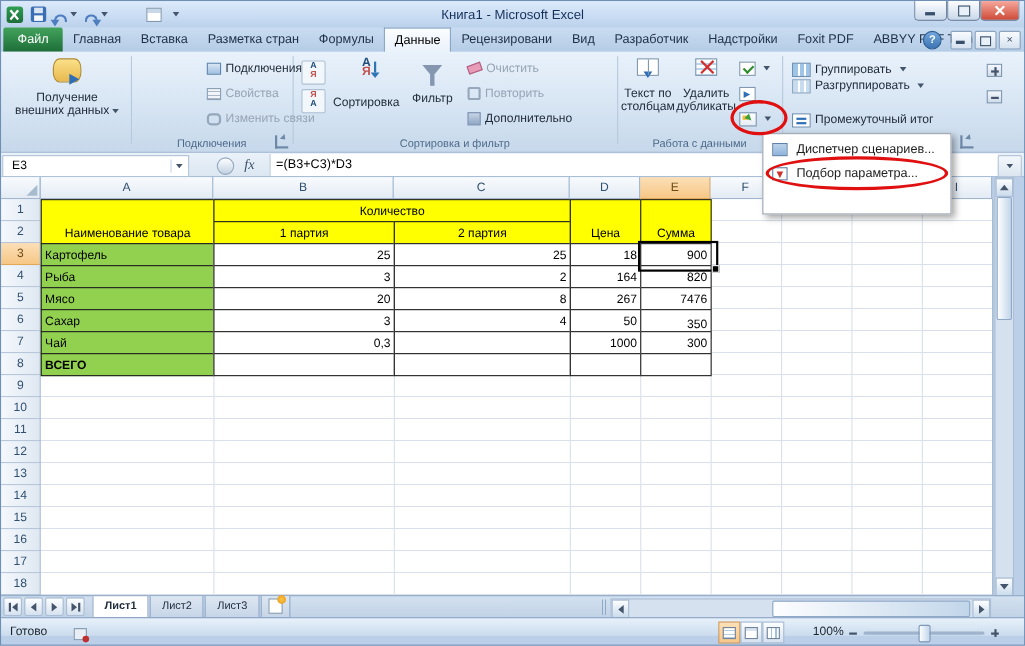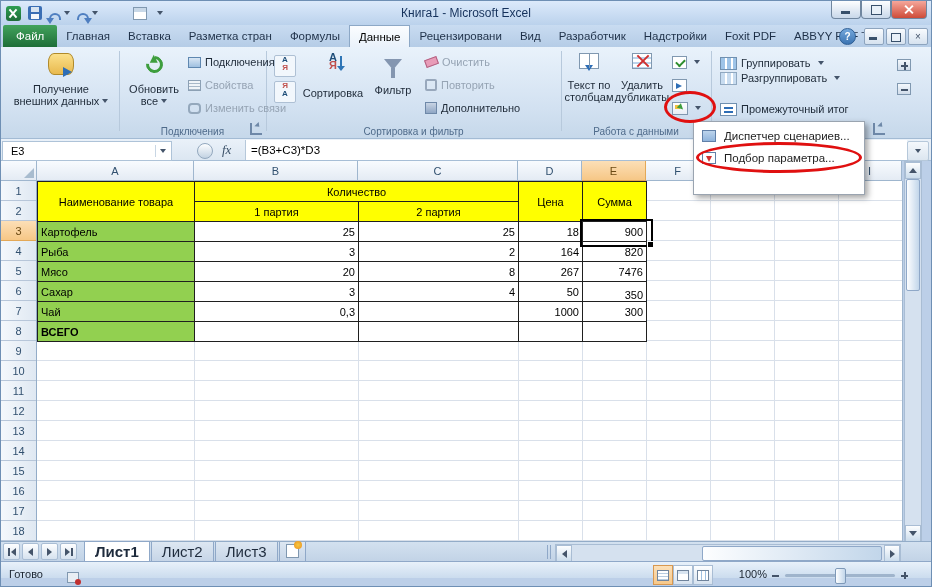--- a/index.html
+++ b/index.html
@@ -125,32 +125,32 @@
   .amber{background:linear-gradient(#FCDFB7,#F6C786) !important;border-color:#E3A857 !important;color:#6B4A14 !important}
   .gut{display:flex;align-items:center;justify-content:center;font-size:11px;color:#31506F;border-bottom:1px solid #B7C6D9;background:linear-gradient(90deg,#F4F8FC,#DFE8F2);box-sizing:border-box}
   .corner{position:relative}
   .corner::after{content:"";position:absolute;right:2px;bottom:2px;border-left:10px solid transparent;border-bottom:10px solid #A8BCCF}
   .gridarea{position:absolute;left:36px;top:20px;width:865px;height:360px;background:repeating-linear-gradient(#fff 0 19px,#D9E0EA 19px 20px);border-right:1px solid #9FB6CE}
   .vline{position:absolute;top:20px;width:1px;height:360px;background:#D9E0EA}
   .cell{position:absolute;box-sizing:border-box;border:1px solid #1F1F1F;display:flex;align-items:center;font-size:11px;color:#000;padding:0 3px;background:#fff;z-index:2}
   .cy{background:#FFFF00;justify-content:center}
   .cg{background:#92D050}
   .cn{justify-content:flex-end}
-  .cb{align-items:flex-end;justify-content:center;padding-bottom:13px}
+  .cb{align-items:flex-end;justify-content:center;padding-bottom:3px}
   .sel{position:absolute;border:2px solid #000;z-index:3;background:transparent}
   .handle{position:absolute;right:-3px;bottom:-3px;width:5px;height:5px;background:#000;border:1px solid #fff}
   .sbarv{position:absolute;left:903px;top:0;width:16px;height:380px;background:#D5E1EF;border:1px solid #A9BDD4}
   .sbtn{position:absolute;width:14px;height:15px;background:linear-gradient(#FDFEFF,#CNDFEF);background:linear-gradient(#FDFEFF,#CBDCEC);display:flex;align-items:center;justify-content:center;border:1px solid #A9BDD4}
   .sthumb{position:absolute;background:linear-gradient(90deg,#FDFEFF,#C2D6EA);border:1px solid #8FA8C8;border-radius:2px}
 
   
   .stbar{left:0;top:540px;width:930px;height:20px;background:linear-gradient(#D3E1F0,#C2D3E6);border-top:1px solid #93ACC8}
   .navb{width:15px;height:15px;display:flex;align-items:center;justify-content:center;gap:1px;border:1px solid #A9BDD4;border-radius:2px;background:linear-gradient(#FDFEFF,#D6E2EF);margin-left:2px}
   .navbar-bar{width:2px;height:8px;background:#44546A}
-  .stab{height:19px;padding:0 10px;font-size:15px;display:flex;align-items:center;border:1px solid #8FA8C8;border-top:none;background:linear-gradient(#DDE7F2,#C6D5E7);color:#1E2B3C;margin-left:1px}
+  .stab{height:19px;padding:0 10px;font-size:10px;display:flex;align-items:center;border:1px solid #8FA8C8;border-top:none;background:linear-gradient(#DDE7F2,#C6D5E7);color:#1E2B3C;margin-left:1px}
   .stab.act{background:#fff;font-weight:bold;border-top:1px solid #8FA8C8}
   .hscroll{position:absolute;top:2px;height:17px;background:#D5E1EF;border:1px solid #A9BDD4}
 
   
   .status{left:0;top:560px;width:930px;height:17px;background:linear-gradient(#E8F1FA,#CBDCEE);border-top:1px solid #8FA8C8}
   .viewb{width:18px;height:18px;display:flex;align-items:center;justify-content:center;border:1px solid #A9BDD4;background:linear-gradient(#FDFEFF,#D6E2EF)}
   .viewb.act{background:linear-gradient(#FCE0B8,#F6C88A);border-color:#D89850}
   .zoomtrack{position:absolute;left:784px;top:12px;width:110px;height:3px;background:#9FB4CC;border-radius:2px}
   .zoomtick{position:absolute;left:839px;top:9px;width:1px;height:9px;background:#7E94AC}
   .zoomthumb{position:absolute;left:834px;top:6px;width:9px;height:14px;background:linear-gradient(90deg,#FDFEFF,#C2D6EA);border:1px solid #7E99B8;border-radius:2px}
@@ -226,28 +226,20 @@
         <span class="ic i-extdata" style="margin-bottom:8px"></span>
         <span>Получение</span>
         <span class="f ctr">
             <span>внешних данных</span>
             <span class="dar"></span>
           </span>
       </div>
     </div>
 
     <div class="c" style="left:118px;top:0;width:147px;height:92px">
-      <div class="bigbtn" style="left:6px;top:2px;width:58px">
-        <span class="ic i-refresh" style="margin:3px 0 10px"></span>
-        <span>Обновить</span>
-        <span class="f ctr">
-            <span>все</span>
-            <span class="dar"></span>
-          </span>
-      </div>
       <div class="smbtn" style="left:66px;top:5px">
           <span class="ic i-conn"></span>
           <span>Подключения</span>
         </div>
       <div class="smbtn dis" style="left:66px;top:28px">
           <span class="ic i-props"></span>
           <span>Свойства</span>
         </div>
       <div class="smbtn dis" style="left:66px;top:51px">
           <span class="ic i-links"></span>

